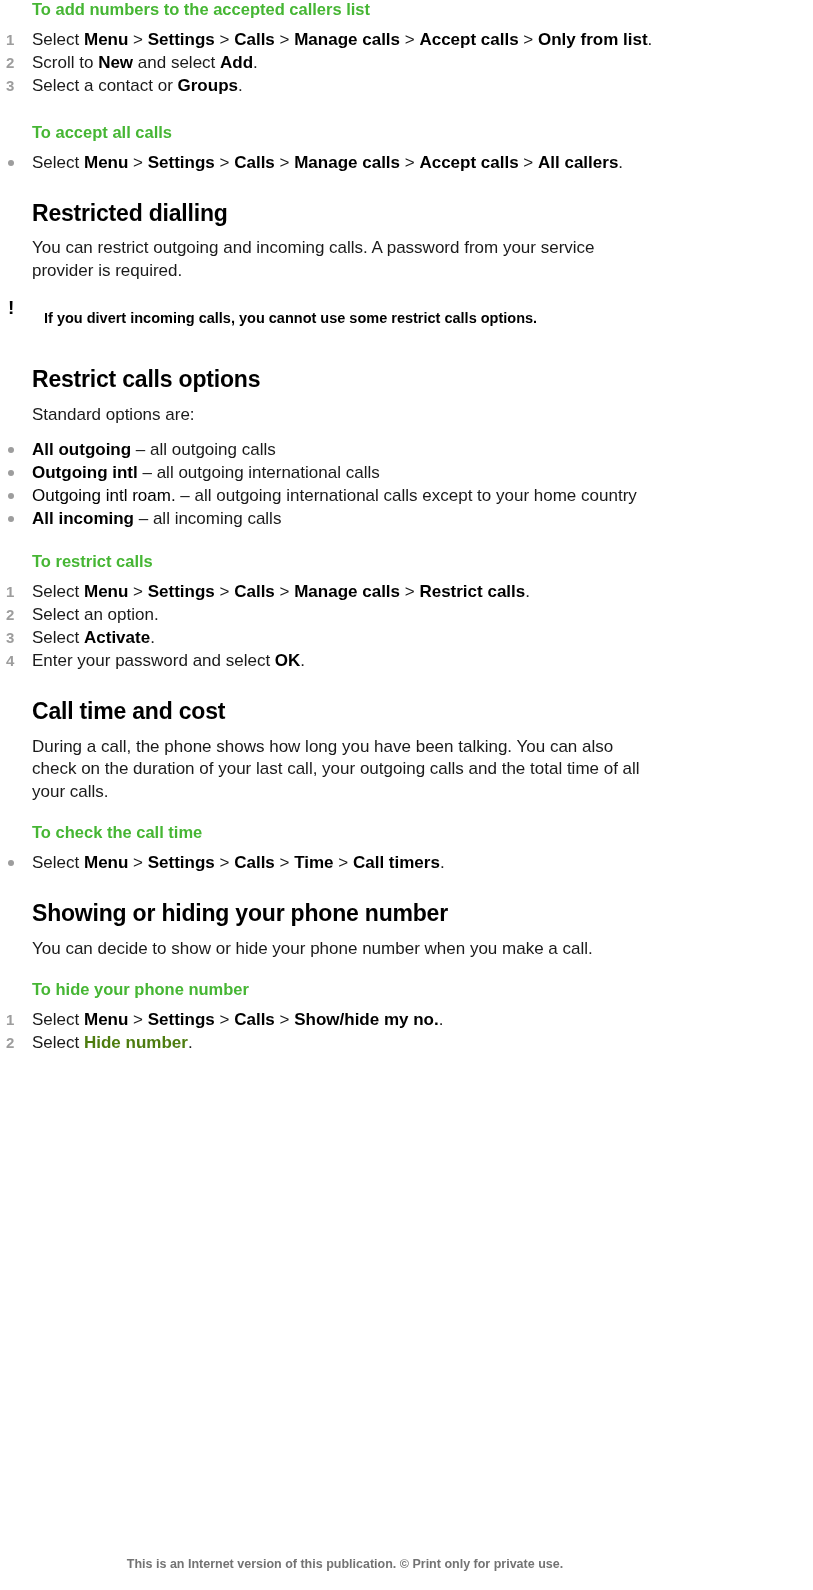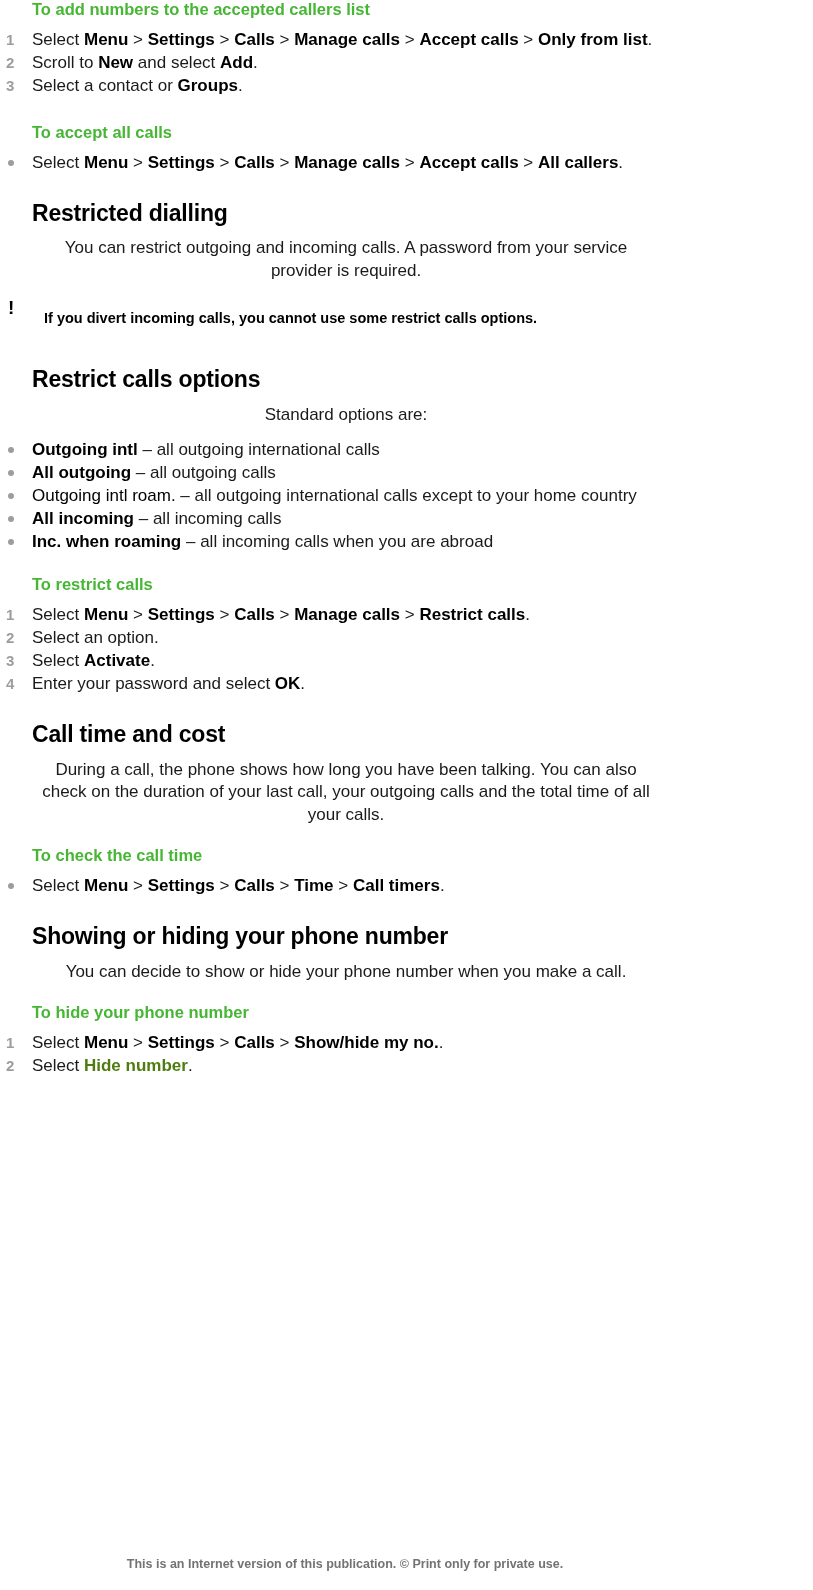--- a/index.html
+++ b/index.html
@@ -50,21 +50,20 @@
   }
 
   
   .para {
     font-size: 17px;
     line-height: 22.5px;
     margin: 0;
     padding: 0;
     color: #1a1a1a;
     max-width: 772px;
-    text-align: center;
   }
   .note {
     font-size: 14.5px;
     font-weight: bold;
     line-height: 20px;
     margin: 12px;
     color: #000000;
     position: relative;
   }
 
@@ -180,25 +179,24 @@
       <div class="note">If you divert incoming calls, you cannot use some restrict calls options.</div>
     </div>
 
     <div class="sp-26"></div>
 
     <div class="h-section">Restrict calls options</div>
     <div class="sp-10"></div>
     <p class="para">Standard options are:</p>
     <div class="sp-12"></div>
     <ul class="bullets">
+        <li><span class="marker-dot"></span><span style="font-weight: bold; color: rgb(0, 0, 0);">All outgoing</span><span> – all outgoing calls</span></li>
         <li><span class="marker-dot"></span><span style="font-weight: bold; color: rgb(0, 0, 0);">Outgoing intl</span><span> – all outgoing international calls</span></li>
-        <li><span class="marker-dot"></span><span style="font-weight: bold; color: rgb(0, 0, 0);">All outgoing</span><span> – all outgoing calls</span></li>
         <li><span class="marker-dot"></span><span style="font-weight: normal; color: rgb(0, 0, 0);">Outgoing intl roam.</span><span> – all outgoing international calls except to your home country</span></li>
         <li><span class="marker-dot"></span><span style="font-weight: bold; color: rgb(0, 0, 0);">All incoming</span><span> – all incoming calls</span></li>
-        <li><span class="marker-dot"></span><span style="font-weight: bold; color: rgb(0, 0, 0);">Inc. when roaming</span><span> – all incoming calls when you are abroad</span></li>
       </ul>
 
     <div class="sp-22"></div>
 
     <div class="h-task">To restrict calls</div>
     <div class="sp-8"></div>
     <ol class="steps">
         <li><span class="marker-num">1</span><span>Select </span><span style="font-weight: bold; color: rgb(0, 0, 0);">Menu</span><span> &gt; </span><span style="font-weight: bold; color: rgb(0, 0, 0);">Settings</span><span> &gt; </span><span style="font-weight: bold; color: rgb(0, 0, 0);">Calls</span><span> &gt; </span><span style="font-weight: bold; color: rgb(0, 0, 0);">Manage calls</span><span> &gt; </span><span style="font-weight: bold; color: rgb(0, 0, 0);">Restrict calls</span><span>.</span></li>
         <li><span class="marker-num">2</span><span>Select an option.</span></li>
         <li><span class="marker-num">3</span><span>Select </span><span style="font-weight: bold; color: rgb(0, 0, 0);">Activate</span><span>.</span></li>

